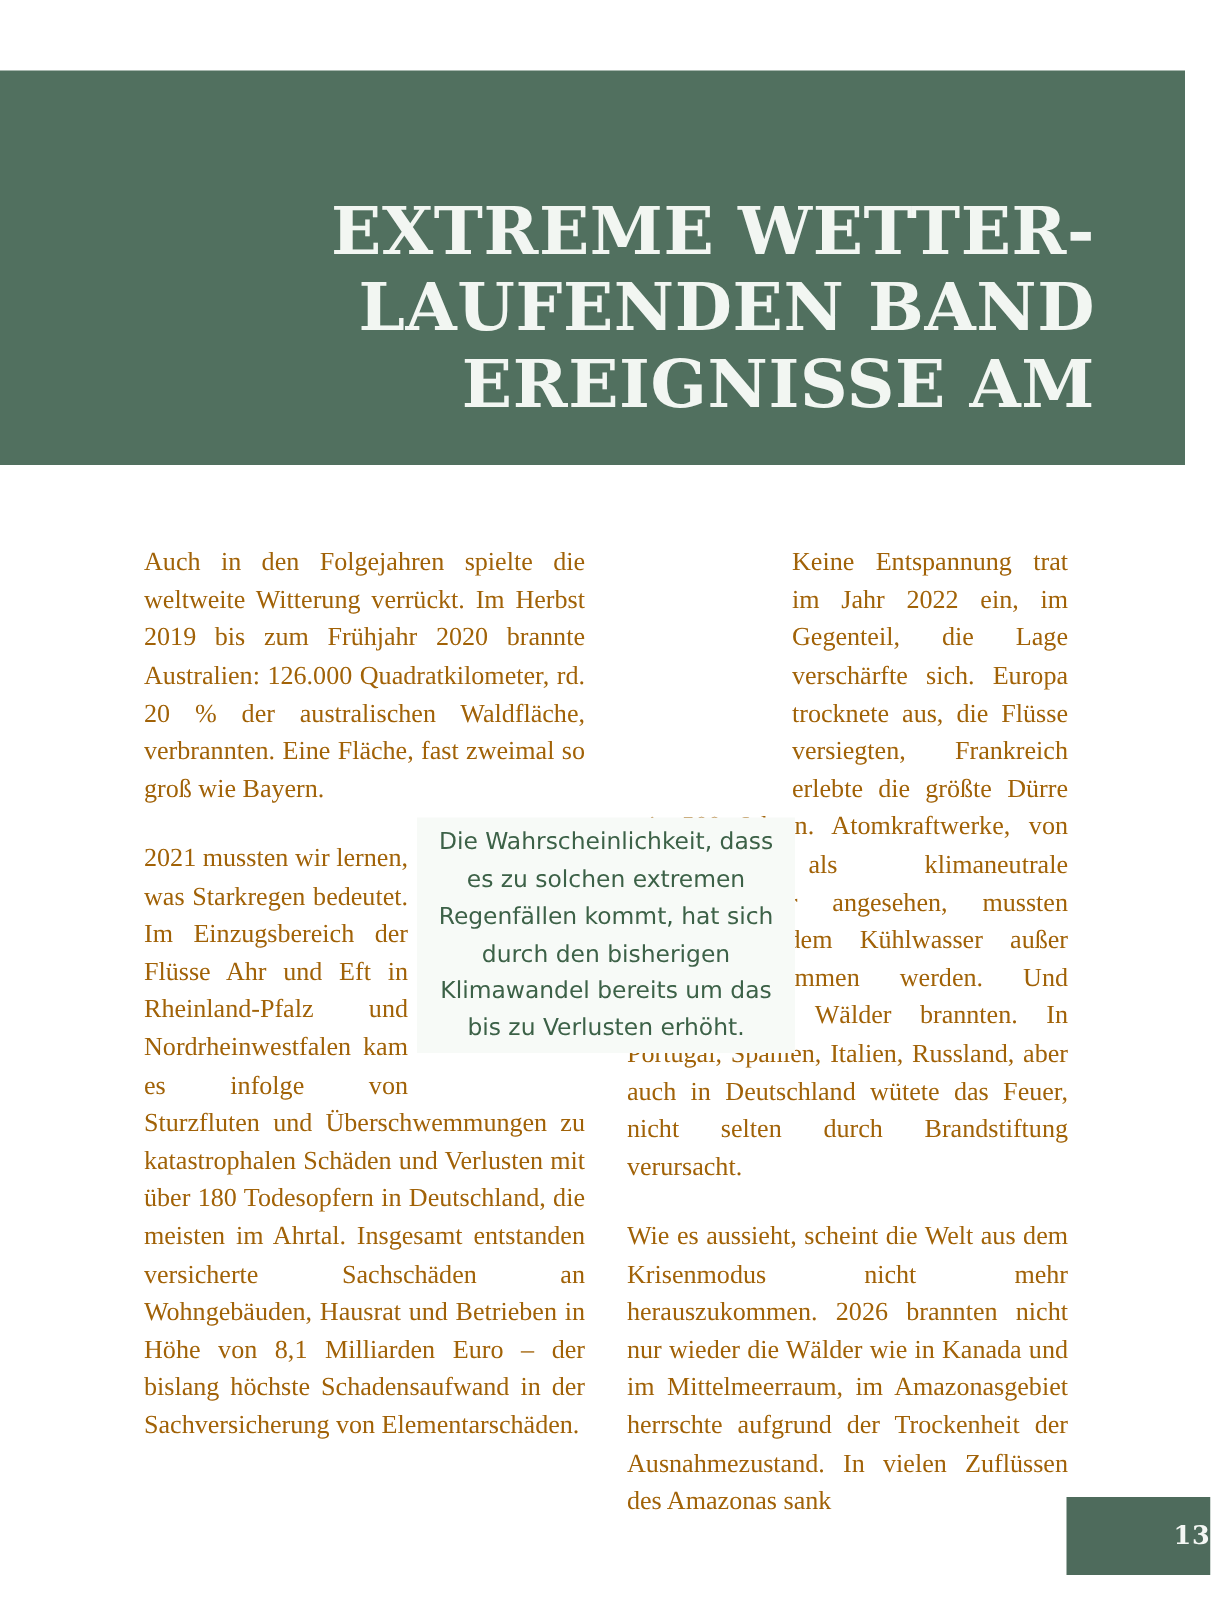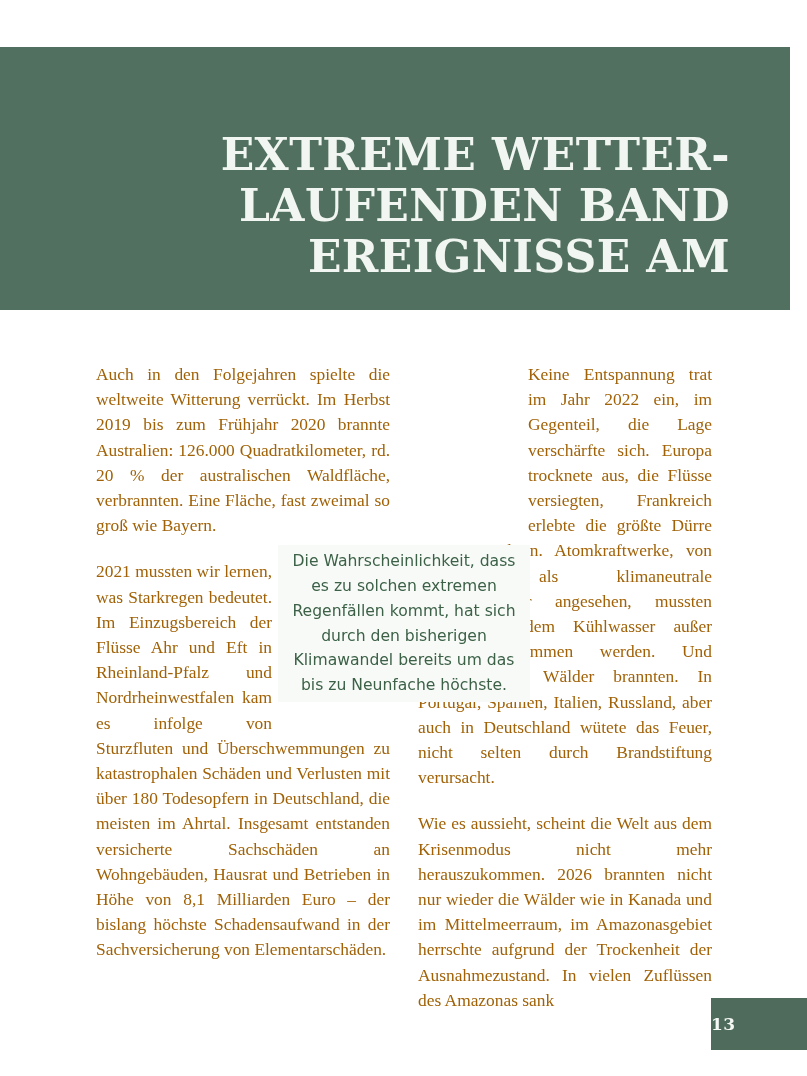--- a/index.html
+++ b/index.html
@@ -113,21 +113,21 @@
   
   .page-number {
     position: absolute;
     left: 711px;
     top: 998px;
     width: 96px;
     height: 52px;
     background: #4E6B5C;
     display: flex;
     align-items: center;
-    justify-content: flex-start;
+    justify-content: flex-end;
   }
   .page-number-label {
     color: #F4F7F4;
     font-family: "DejaVu Serif", "Liberation Serif", serif;
     font-weight: 700;
     font-size: 17px;
     letter-spacing: 0.5px;
   }
 </style>
 </head>
@@ -155,18 +155,18 @@
     <p>
       <span class="shim-right"></span>
       <span>Keine Entspannung trat im Jahr 2022 ein, im Gegenteil, die Lage verschärfte sich. Europa trocknete aus, die Flüsse versiegten, Frankreich erlebte die größte Dürre seit 500 Jahren. Atomkraftwerke, von manchen als klimaneutrale Energieerzeuger angesehen, mussten wegen fehlendem Kühlwasser außer Betrieb genommen werden. Und natürlich, die Wälder brannten. In Portugal, Spanien, Italien, Russland, aber auch in Deutschland wütete das Feuer, nicht selten durch Brandstiftung verursacht.</span>
     </p>
     <p>Wie es aussieht, scheint die Welt aus dem Krisenmodus nicht mehr herauszukommen. 2026 brannten nicht nur wieder die Wälder wie in Kanada und im Mittelmeerraum, im Amazonasgebiet herrschte aufgrund der Trockenheit der Ausnahmezustand. In vielen Zuflüssen des Amazonas sank</p>
   </div>
 
 </div>
 
 <div class="pullquote">
-  <div class="pullquote-text">Die Wahrscheinlichkeit, dass es zu solchen extremen Regenfällen kommt, hat sich durch den bisherigen Klimawandel bereits um das bis zu Neunfache höchste.</div>
+  <div class="pullquote-text">Die Wahrscheinlichkeit, dass es zu solchen extremen Regenfällen kommt, hat sich durch den bisherigen Klimawandel bereits um das bis zu Verlusten erhöht.</div>
 </div>
 
 <div class="page-number">
   <span class="page-number-label">13</span>
 </div>
 
 </body></html>

